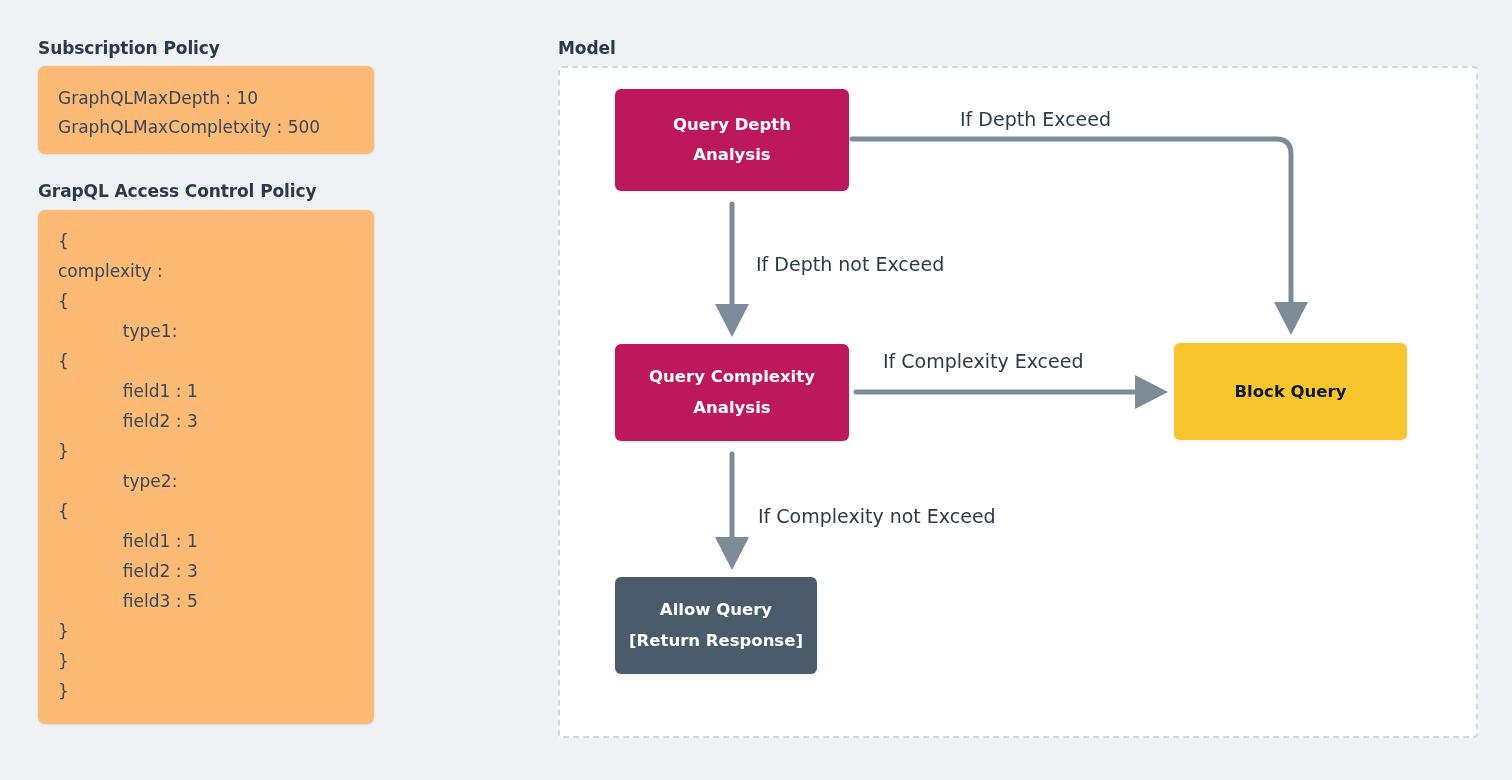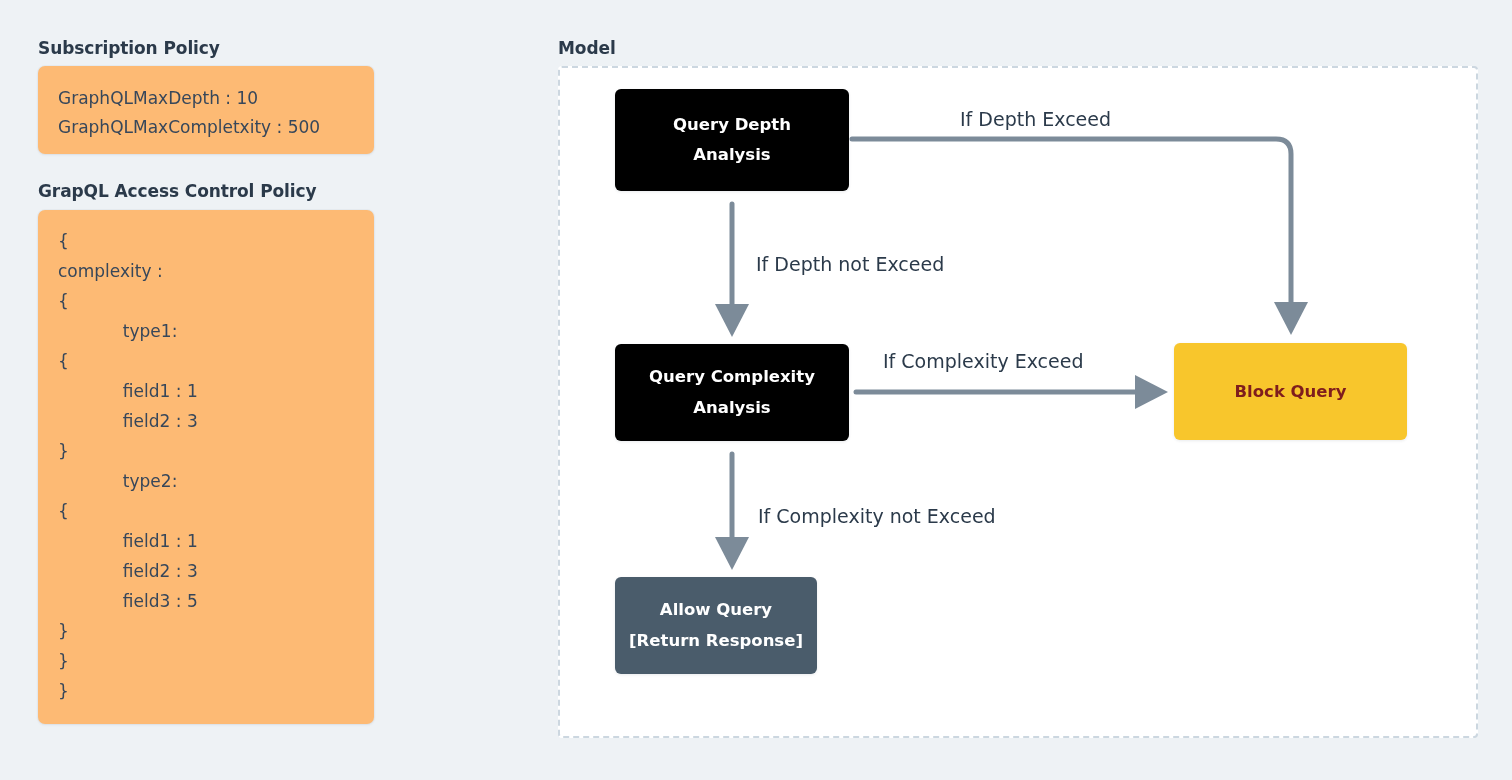--- a/index.html
+++ b/index.html
@@ -100,22 +100,22 @@
     justify-content: center;
     text-align: center;
     font-family: "DejaVu Sans", sans-serif;
     font-size: 16.5px;
     font-weight: bold;
     line-height: 1.85;
     box-shadow: 0 1px 3px rgba(40,60,80,0.10);
     box-sizing: border-box;
     padding: 2px 10px;
   }
-  .node-teal   { background: #000000; color: #ffffff; text-align: right; }
-  .node-amber  { background: #f8c62c; color: #7f1d1d; }
+  .node-teal   { background: #be185d; color: #ffffff; text-align: right; }
+  .node-amber  { background: #f8c62c; color: #0f172a; }
   .node-slate  { background: #4a5c6b; color: #ffffff; }
 
   #node-query-depth      { left: 55px;  top: 21px;  width: 234px; height: 102px; }
   #node-query-complexity { left: 55px;  top: 276px; width: 234px; height: 97px;  }
   #node-block-query      { left: 614px; top: 275px; width: 233px; height: 97px;  }
   #node-allow-query      { left: 55px;  top: 509px; width: 202px; height: 97px;  }
 
   #edges {
     position: absolute;
     left: 0; top: 0;

